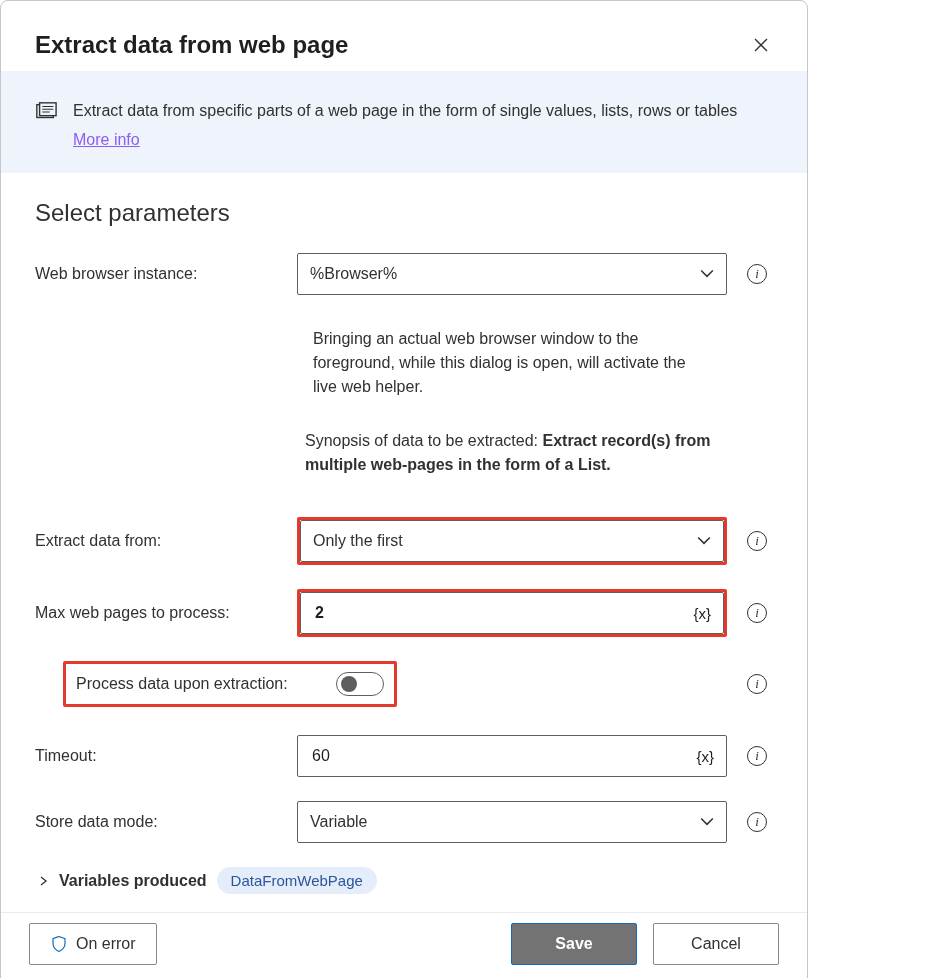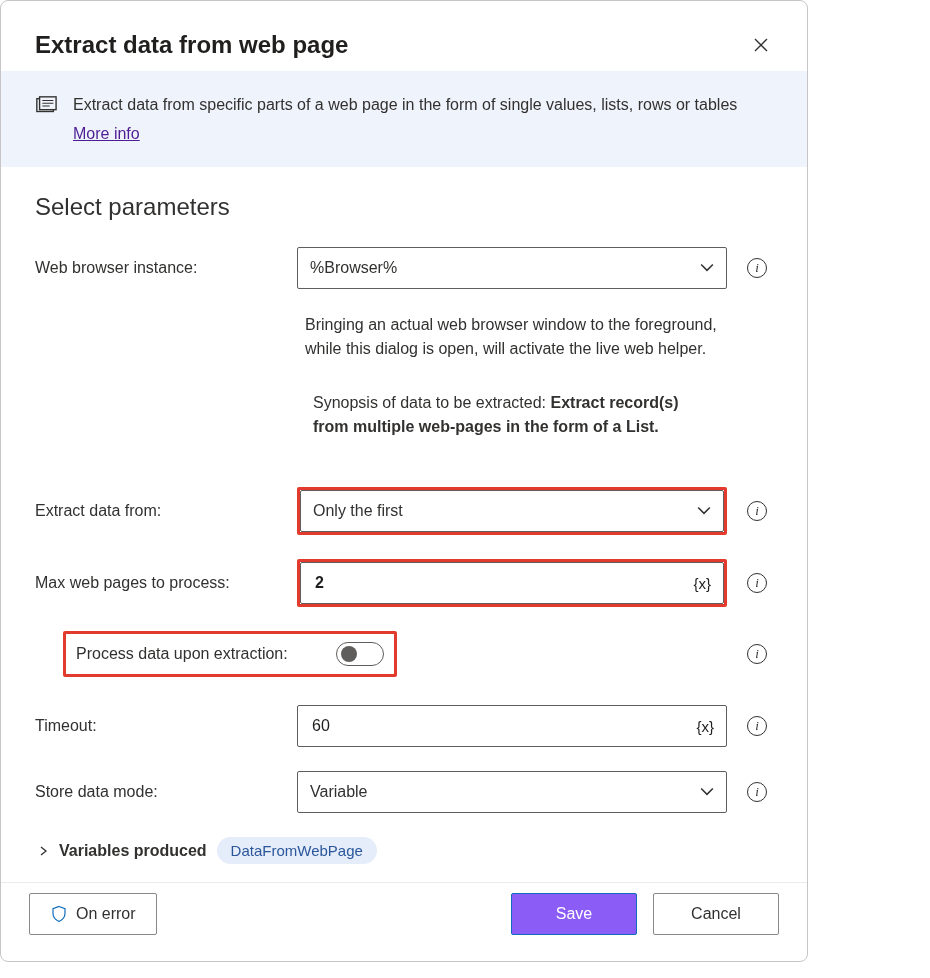--- a/index.html
+++ b/index.html
@@ -36,30 +36,30 @@
     border: none;
     padding: 4px;
     cursor: pointer;
     line-height: 0;
     margin-top: 2px;
   }
   .close-btn svg { width: 16px; height: 16px; }
 
   .description-band {
     background: #eff3fb;
-    padding: 22px 34px 22px 34px;
+    padding: 28px 34px 22px 34px;
     display: flex;
     gap: 16px;
   }
   .desc-icon { flex: 0 0 auto; padding-top: 2px; }
   .desc-text { font-size: 16px; color: #323130; line-height: 1.45; }
   .more-info {
     display: inline-block;
     margin-top: 6px;
-    color: #4c1d95;
+    color: #8b5cf6;
     text-decoration: underline;
     font-size: 16px;
   }
 
   .body {
     padding: 26px 34px 8px 34px;
   }
   .section-title {
     font-size: 24px;
     color: #323130;
@@ -203,24 +203,24 @@
     border-radius: 2px;
     font-size: 16px;
     cursor: pointer;
     display: inline-flex;
     align-items: center;
     justify-content: center;
     gap: 8px;
     color: #323130;
   }
   .btn-primary {
-    background: #8b5cf6;
+    background: #737373;
     border-color: #0f6cbd;
     color: #fff;
-    font-weight: 400;
+    font-weight: 700;
   }
   .on-error-icon { color: #0f6cbd; }
 
   
   .process-row {
     display: grid;
     grid-template-columns: 1fr 34px;
     align-items: center;
     margin-bottom: 28px;
   }
@@ -273,26 +273,26 @@
           <svg class="chevron" viewBox="0 0 12 12">
               <path d="M1 3 L6 8 L11 3" fill="none" stroke="#323130" stroke-width="1.3"></path>
             </svg>
         </div>
       </div>
       <div class="info-icon"></div>
     </div>
 
     <div class="form-row" style="margin-top:-8px; margin-bottom:10px;">
       <div></div>
-      <div class="helper-block" style="margin:8px;">Bringing an actual web browser window to the foreground, while this dialog is open, will activate the live web helper.</div>
+      <div class="helper-block" style="margin:16px;">Bringing an actual web browser window to the foreground, while this dialog is open, will activate the live web helper.</div>
       <div></div>
     </div>
     <div class="form-row" style="margin-top:-4px; margin-bottom:32px;">
       <div></div>
-      <div class="helper-block synopsis" style="margin:16px;">
+      <div class="helper-block synopsis" style="margin:8px;">
         <span>Synopsis of data to be extracted: </span><span class="bold">Extract record(s) from multiple web-pages in the form of a List.</span>
       </div>
       <div></div>
     </div>
 
     <div class="form-row">
       <div class="form-label">Extract data from:</div>
       <div class="control">
         <div class="red-box" style="flex:1;">
           <div class="select-control" style="border:1px solid #605e5c;">

